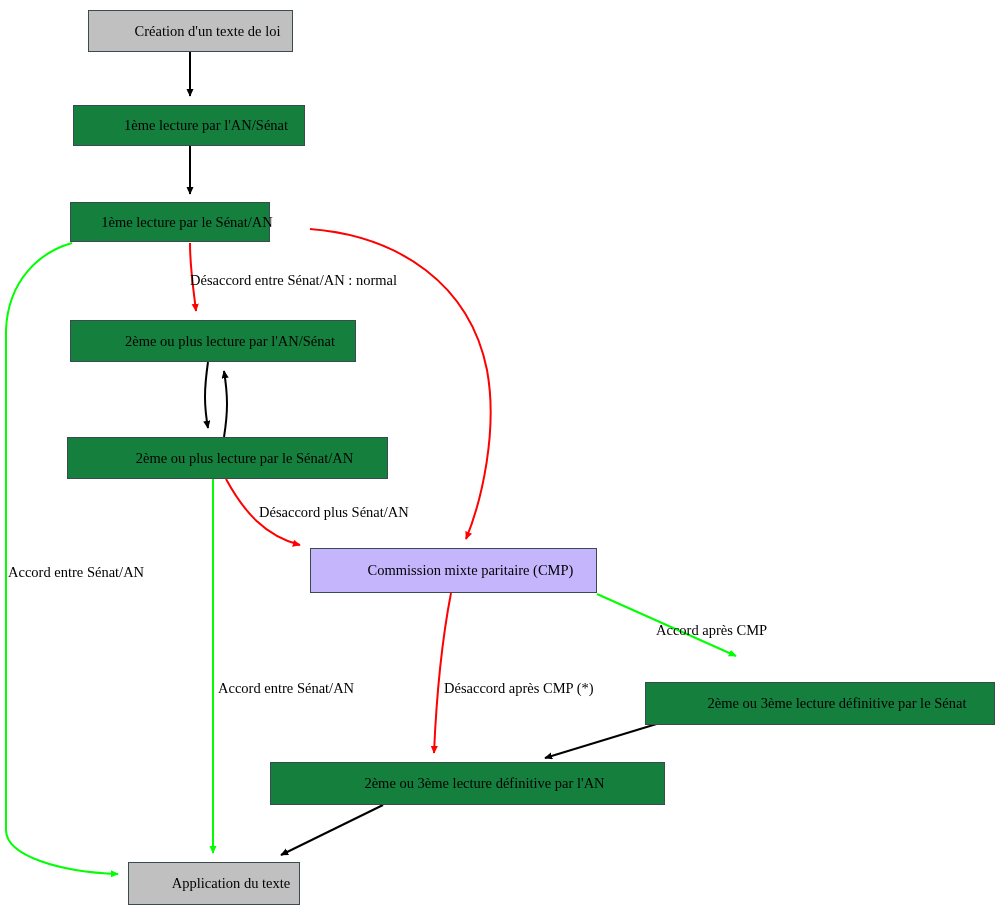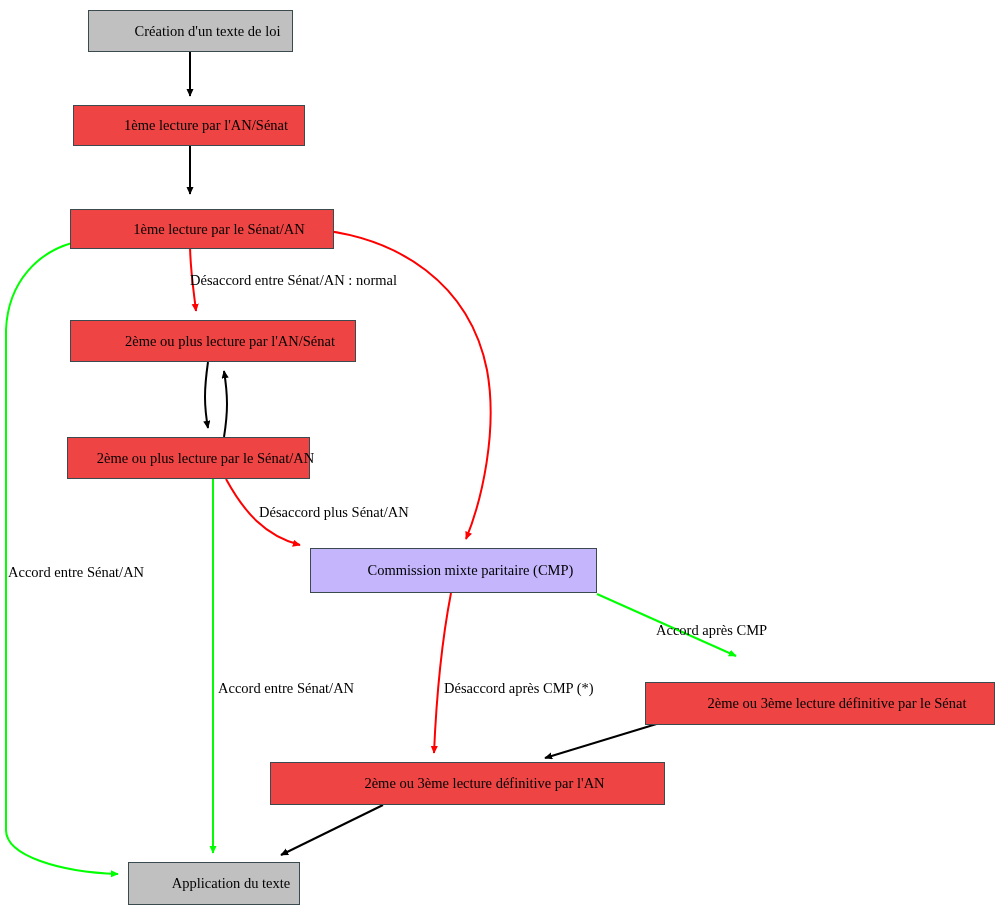--- a/index.html
+++ b/index.html
@@ -29,21 +29,21 @@
     display: flex;
     align-items: center;
     justify-content: center;
     font-size: 14.5px;
     color: #000000;
     white-space: nowrap;
     line-height: 1;
     padding-left: 34px;
   }
   .node.gray { background: #c0c0c0; }
-  .node.blue { background: #ef4444; }
+  .node.blue { background: #15803d; }
   .node.cyan { background: #c4b5fd; }
   .edge-label {
     position: absolute;
     font-size: 14.5px;
     color: #000000;
     white-space: nowrap;
     line-height: 1;
   }
 </style>
 </head>
@@ -92,29 +92,29 @@
   </svg>
 
   <div class="node gray" style="left:88px; top:10px; width:205px; height:42px;">
     <span>Création d'un texte de loi</span>
   </div>
 
   <div class="node blue" style="left:73px; top:105px; width:232px; height:41px;">
     <span>1ème lecture par l'AN/Sénat</span>
   </div>
 
-  <div class="node blue" style="left:70px; top:209px; width:264px; height:40px;">
+  <div class="node blue" style="left:70px; top:202px; width:200px; height:40px;">
     <span>1ème lecture par le Sénat/AN</span>
   </div>
 
   <div class="node blue" style="left:70px; top:320px; width:286px; height:42px;">
     <span>2ème ou plus lecture par l'AN/Sénat</span>
   </div>
 
-  <div class="node blue" style="left:67px; top:437px; width:243px; height:42px;">
+  <div class="node blue" style="left:67px; top:437px; width:321px; height:42px;">
     <span>2ème ou plus lecture par le Sénat/AN</span>
   </div>
 
   <div class="node cyan" style="left:310px; top:548px; width:287px; height:45px;">
     <span>Commission mixte paritaire (CMP)</span>
   </div>
 
   <div class="node blue" style="left:645px; top:682px; width:350px; height:43px;">
     <span>2ème ou 3ème lecture définitive par le Sénat</span>
   </div>

